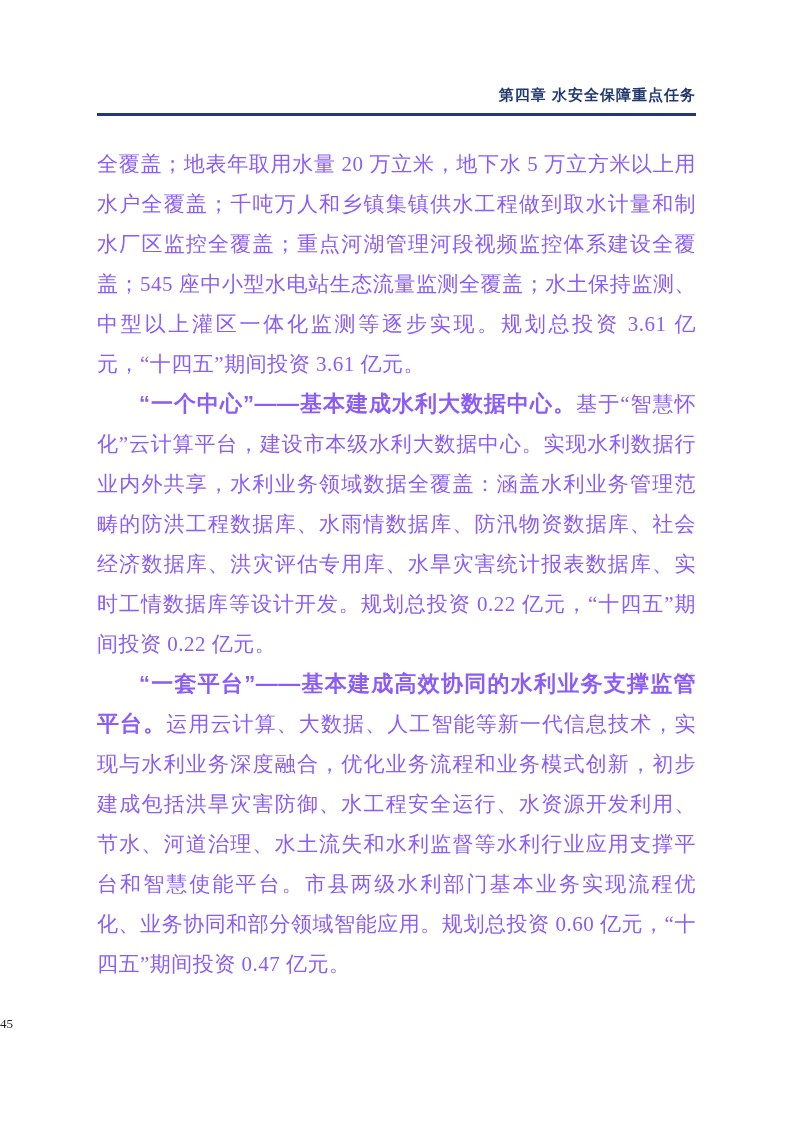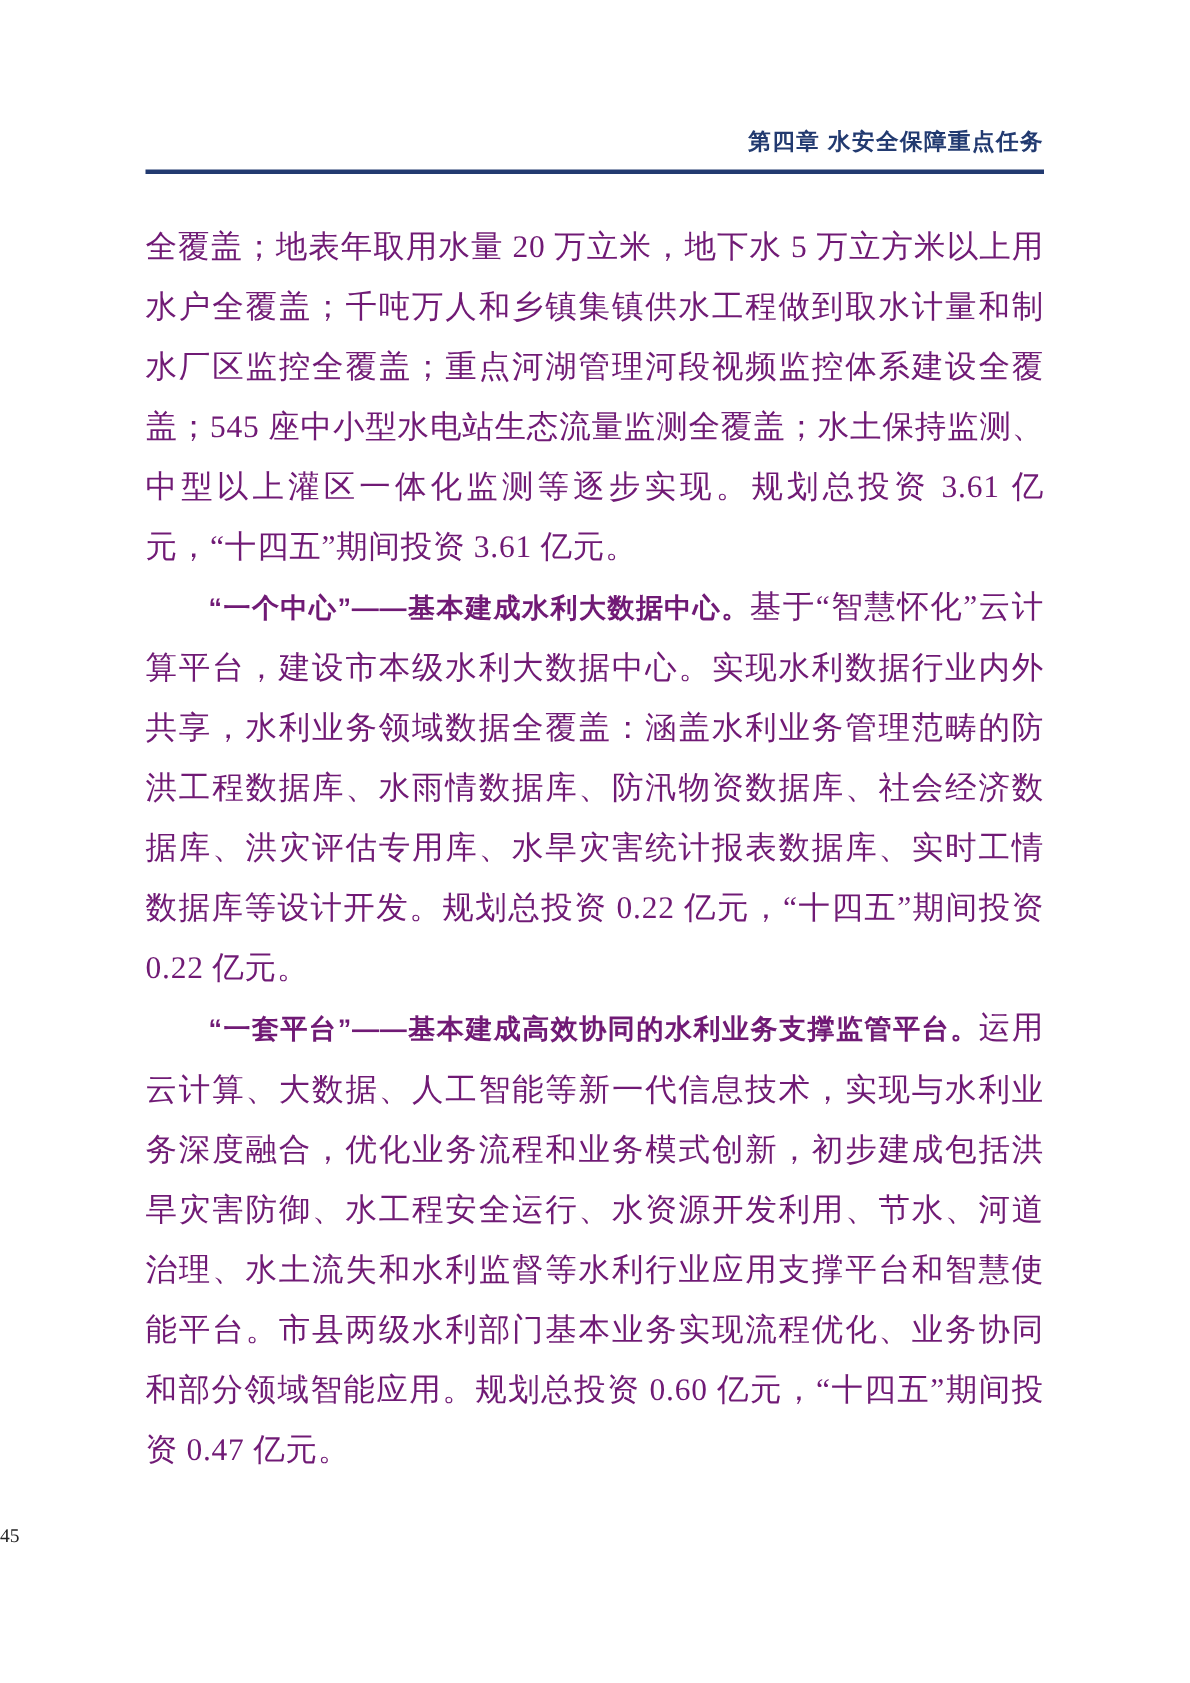--- a/index.html
+++ b/index.html
@@ -35,34 +35,34 @@
   }
   .header-rule {
     margin-top: 7px;
     height: 0;
     border-bottom: 3px solid #223a70;
   }
   .doc-body {
     margin-top: 28px;
     font-size: 21px;
     line-height: 40px;
-    color: #701a75;
+    color: #8b5cf6;
     text-align: justify;
     letter-spacing: 0.5px;
   }
   .para {
     margin: 0;
   }
   .para.indent {
     text-indent: 2em;
   }
   .lead {
     font-weight: bold;
     font-family: "Liberation Sans", "DejaVu Sans", sans-serif;
-    font-size: 18px;
+    font-size: 22px;
   }
   .page-number {
     position: absolute;
     left: 0;
     right: 0;
     top: 1016px;
     text-align: left;
     font-size: 13px;
     color: #222222;
     font-family: "Liberation Serif", "DejaVu Serif", serif;

